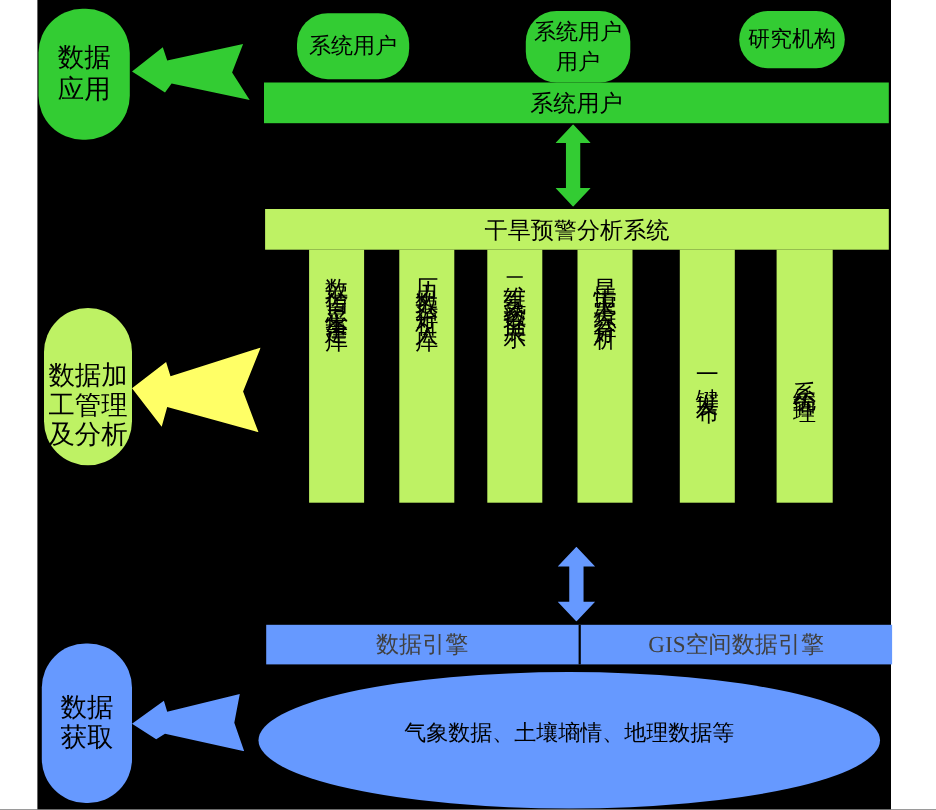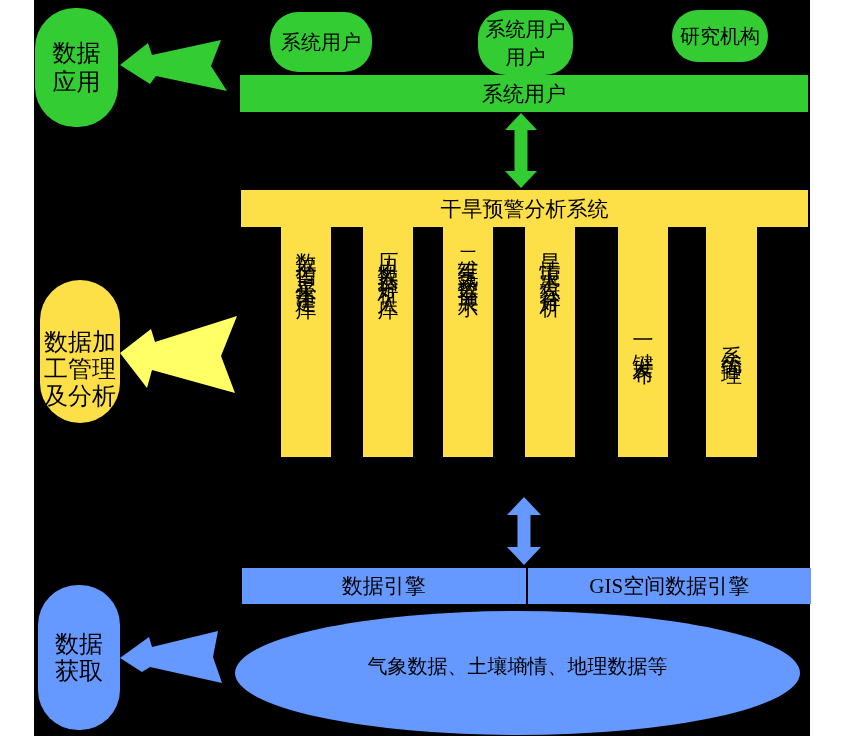--- a/index.html
+++ b/index.html
@@ -1,35 +1,35 @@
 <!DOCTYPE html>
 <html><head>
 <meta charset="utf-8">
 <style>
   html,body { margin:0; padding:0; }
   body { width:851px; height:736px; background:#ffffff; font-family:"Liberation Serif","DejaVu Serif",serif; }
   #page { position:relative; width:851px; height:736px; overflow:hidden; }
   #canvas { position:absolute; left:34px; top:0; width:776px; height:736px; background:#000000; }
   .shape { position:absolute; color:#000; text-align:center; }
   .green { background:#33cc33; }
-  .yellow { background:#fde047; }
+  .yellow { background:#bef264; }
   .blue { background:#6699ff; }
   .capsule { border-radius:40px; display:flex; flex-direction:column; justify-content:center; align-items:center; }
   .rnode { border-radius:28px; display:flex; flex-direction:column; justify-content:center; align-items:center; }
   .bar { display:flex; align-items:center; justify-content:center; font-size:21px; }
   .cap-line { font-size:24px; line-height:29px; }
   .node-line { font-size:20px; line-height:28px; }
   .col { display:flex; justify-content:center; align-items:flex-start; }
   .col span { writing-mode:vertical-rl; text-orientation:upright; font-size:21px; letter-spacing:6.5px; padding-top:9px; }
   .col.mid { align-items:center; }
   .col.mid span { padding-top:0; }
   .ellipse { border-radius:50%; display:flex; align-items:center; justify-content:center; }
   svg.arrow { position:absolute; }
   .bluebar { display:flex; }
-  .bluebar .cell { flex:1; display:flex; align-items:center; justify-content:center; font-size:21px; color:#000000; }
+  .bluebar .cell { flex:1; display:flex; align-items:center; justify-content:center; font-size:21px; color:#404040; }
   .bluebar .divider { width:2px; background:#000; }
 </style>
 </head>
 <body>
 
 <div id="page">
   <div id="canvas"></div>
 
   <div class="shape green capsule" style="left:35px; top:8px; width:83px; height:119px;">
     <div class="cap-line">数据</div>

